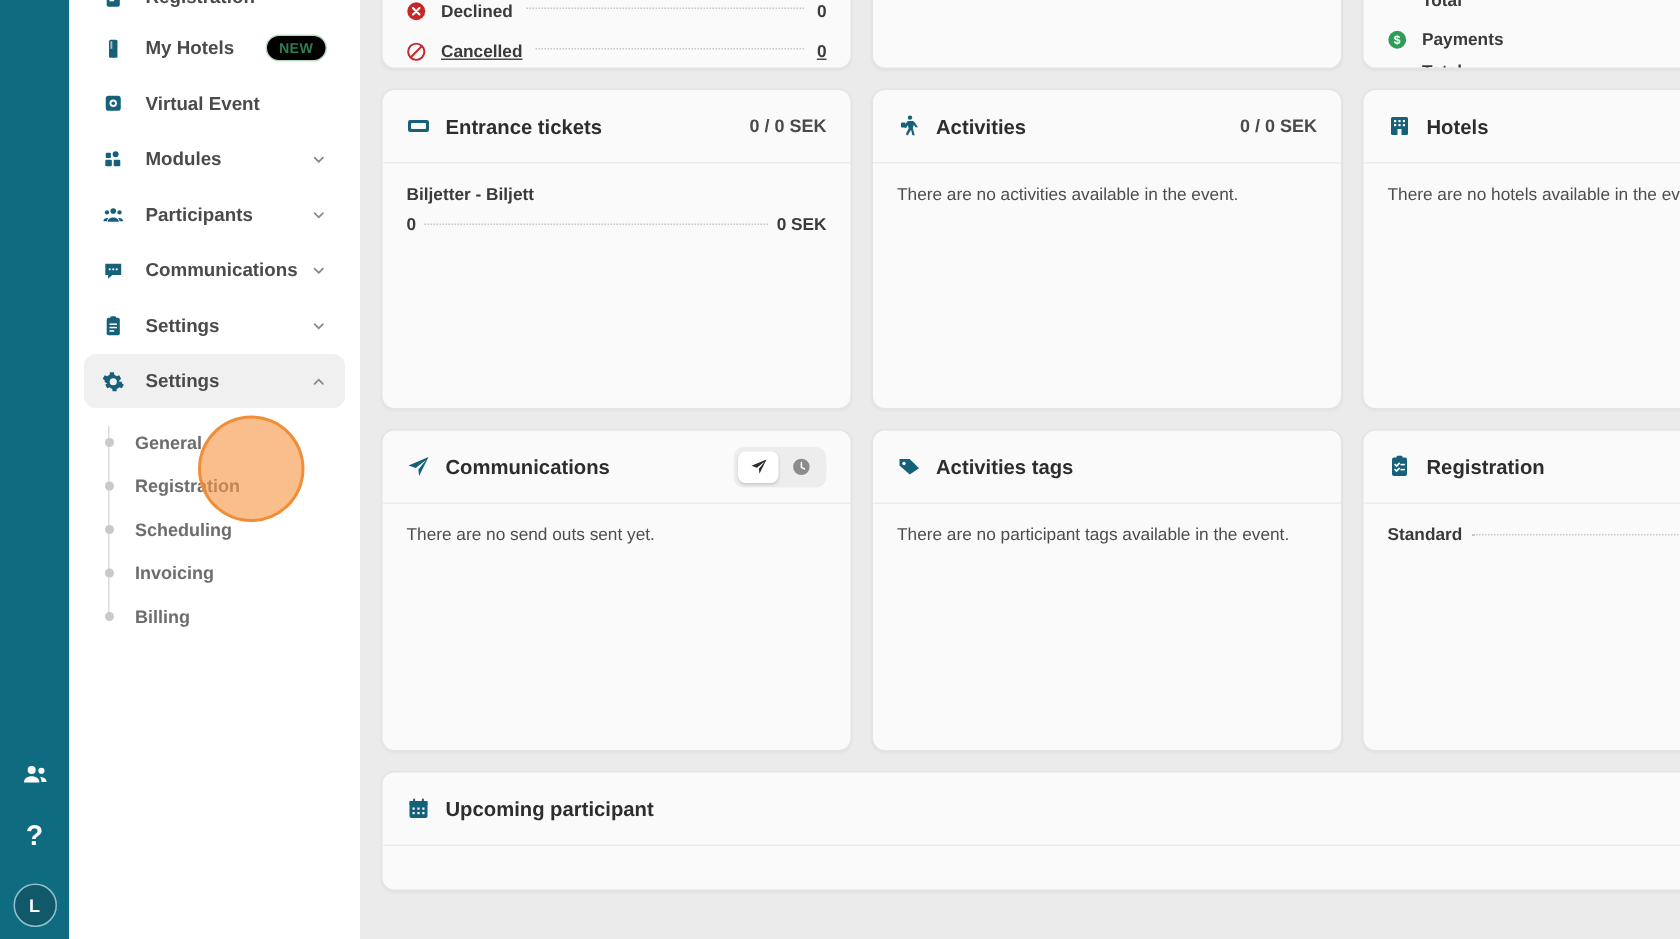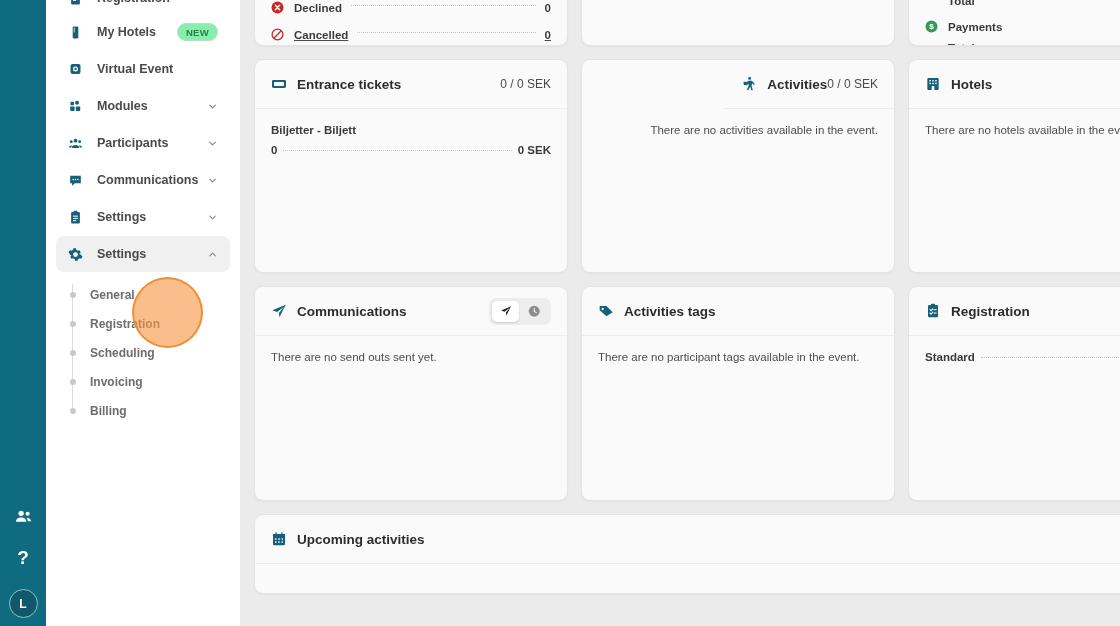--- a/index.html
+++ b/index.html
@@ -49,21 +49,21 @@
     color: #17607a;
   }
   .nav-label {
     flex: 1; margin-left: 11px;
     font-size: 12.5px; font-weight: 600; color: #4a4a4a;
     white-space: nowrap;
   }
   .chev { color: #8a8a8a; display: flex; align-items: center; }
   .badge-new {
     font-size: 9.5px; font-weight: 700; color: #2e7d4f;
-    background: #86efac; border: 1px solid #bcdcc6;
+    background: #000000; border: 1px solid #bcdcc6;
     border-radius: 10px; padding: 2.5px 8px; letter-spacing: .3px;
   }
 
   
   .submenu { position: relative; padding: 8px 0 0 0; margin-left: 12px; }
   .submenu:before {
     content: ""; position: absolute; left: 4px; top: 12px; bottom: 14px;
     width: 1px; background: #dcdcdc;
   }
   .sub-item {
@@ -108,21 +108,21 @@
     display: flex; flex-direction: column;
   }
   .card-head {
     display: flex; align-items: center;
     height: 49px; padding: 0 16px;
     border-bottom: 1px solid #ececec;
     flex: 0 0 49px;
   }
   .card-icon { display: flex; align-items: center; color: #17607a; margin-right: 10px; }
   .card-title { font-size: 13.5px; font-weight: 700; color: #2d2d2d; }
-  .card-meta { margin-left: auto; font-size: 12px; font-weight: 400; color: #4a4a4a; white-space: nowrap; }
+  .card-meta { margin-left: auto; font-size: 12px; font-weight: 700; color: #4a4a4a; white-space: nowrap; }
   .card-body { padding: 15px 16px; font-size: 11.5px; color: #4a4a4a; }
   .empty-text { font-size: 11.5px; color: #4d4d4d; font-weight: 500; white-space: nowrap; }
 
   .group-label { font-size: 11.5px; font-weight: 700; color: #3a3a3a; margin-bottom: 8px; }
 
   .dot-row { display: flex; align-items: baseline; gap: 6px; font-size: 11.5px; }
   .dot-row .lbl { font-weight: 700; color: #3a3a3a; white-space: nowrap; }
   .dot-row .fill {
     flex: 1; border-bottom: 1.5px dotted #c6c6c6; transform: translateY(-3px);
     min-width: 10px;
@@ -387,21 +387,21 @@
         <div class="card-body">
           <div class="group-label">Biljetter - Biljett</div>
           <div class="dot-row">
             <span class="lbl">0</span>
             <span class="fill"></span>
             <span class="val">0 SEK</span>
           </div>
         </div>
       </div>
 
-      <div class="card" style="height:214px;align-items:flex-end;">
+      <div class="card" style="height:214px;">
         <div class="card-head">
           <span class="card-icon">
             <svg width="16" height="16" viewBox="0 0 24 24" fill="currentColor">
               <circle cx="13" cy="3.6" r="2.2"></circle>
               <path d="M12 7c-1.2 0-2 .7-2.6 1.7L7 13l2 1.2 1.8-3 .9 3.4-3 5.6 2 1.2 3.3-5.6 1.4 5.4h2.3l-1.9-7.3 1-3.2 1.8 2.6h2.3l-2.7-4.2C17.3 7.6 16 7 14.8 7z"></path>
               <rect x="4" y="8.5" width="4.6" height="5" rx="1"></rect>
             </svg>
           </span>
           <span class="card-title">Activities</span>
           <span class="card-meta">0 / 0 SEK</span>
@@ -505,19 +505,19 @@
               <rect x="6.6" y="2" width="2" height="4" rx="1"></rect>
               <rect x="15.4" y="2" width="2" height="4" rx="1"></rect>
               <rect x="6" y="11" width="2.2" height="2.2" fill="#fafafa"></rect>
               <rect x="10.9" y="11" width="2.2" height="2.2" fill="#fafafa"></rect>
               <rect x="15.8" y="11" width="2.2" height="2.2" fill="#fafafa"></rect>
               <rect x="6" y="15.5" width="2.2" height="2.2" fill="#fafafa"></rect>
               <rect x="10.9" y="15.5" width="2.2" height="2.2" fill="#fafafa"></rect>
               <rect x="15.8" y="15.5" width="2.2" height="2.2" fill="#fafafa"></rect>
             </svg>
           </span>
-          <span class="card-title">Upcoming activities</span>
+          <span class="card-title">Upcoming participant</span>
         </div>
       </div>
 
     </div>
   </div>
 </div>
 
 </body></html>

